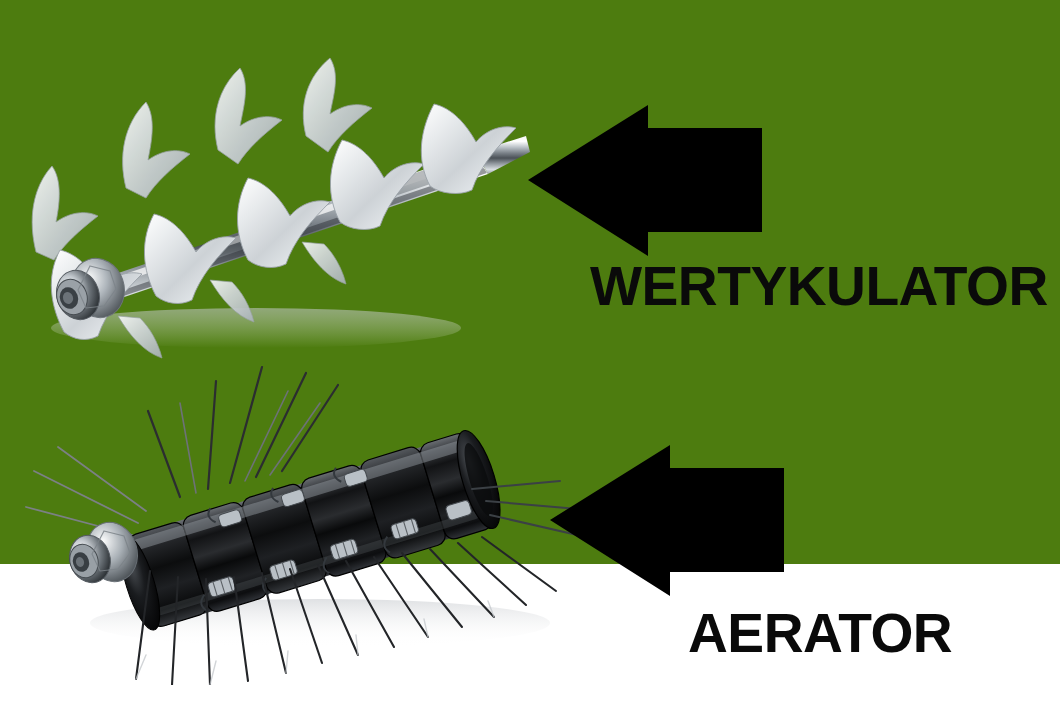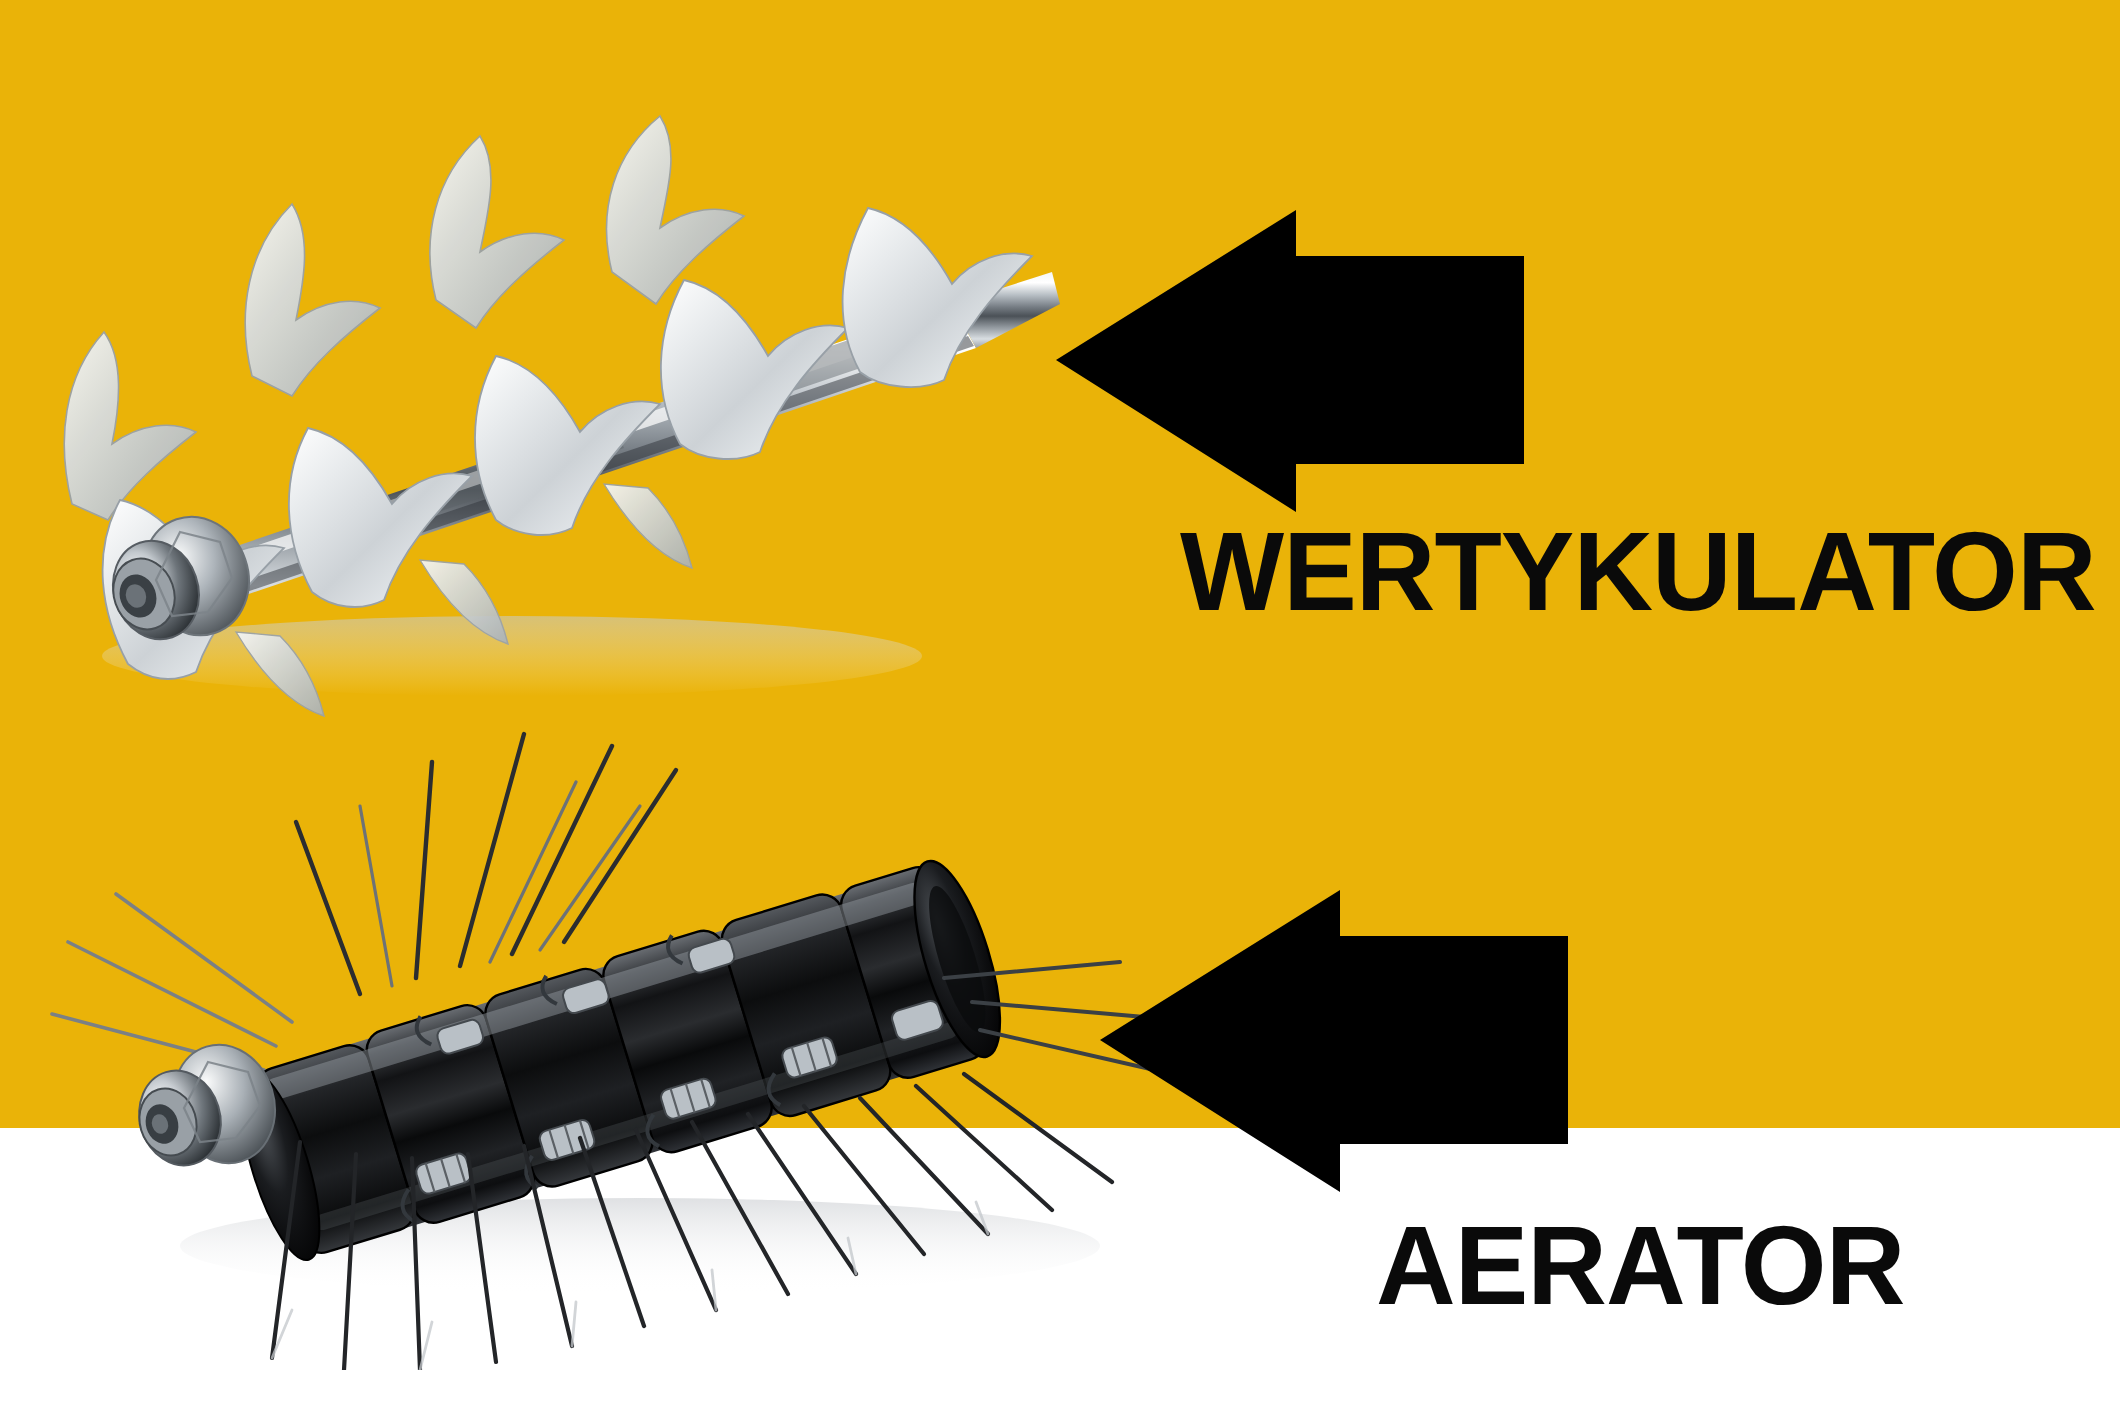--- a/index.html
+++ b/index.html
@@ -4,21 +4,21 @@
 <title>Wertykulator vs Aerator</title>
 <style>
   html,body{margin:0;padding:0;}
   body{
     width:1060px;height:708px;
     background:#ffffff;
     font-family:"Liberation Sans", sans-serif;
     overflow:hidden;
     position:relative;
   }
-  .stage{position:absolute;left:0;top:0;width:1060px;height:564px;background:#eab308;}
+  .stage{position:absolute;left:0;top:0;width:1060px;height:564px;background:#4d7c0f;}
 
   
   .abs{position:absolute;}
 
   
   .label{
     position:absolute;
     font-weight:700;
     color:#0a0a0a;
     letter-spacing:-0.5px;

